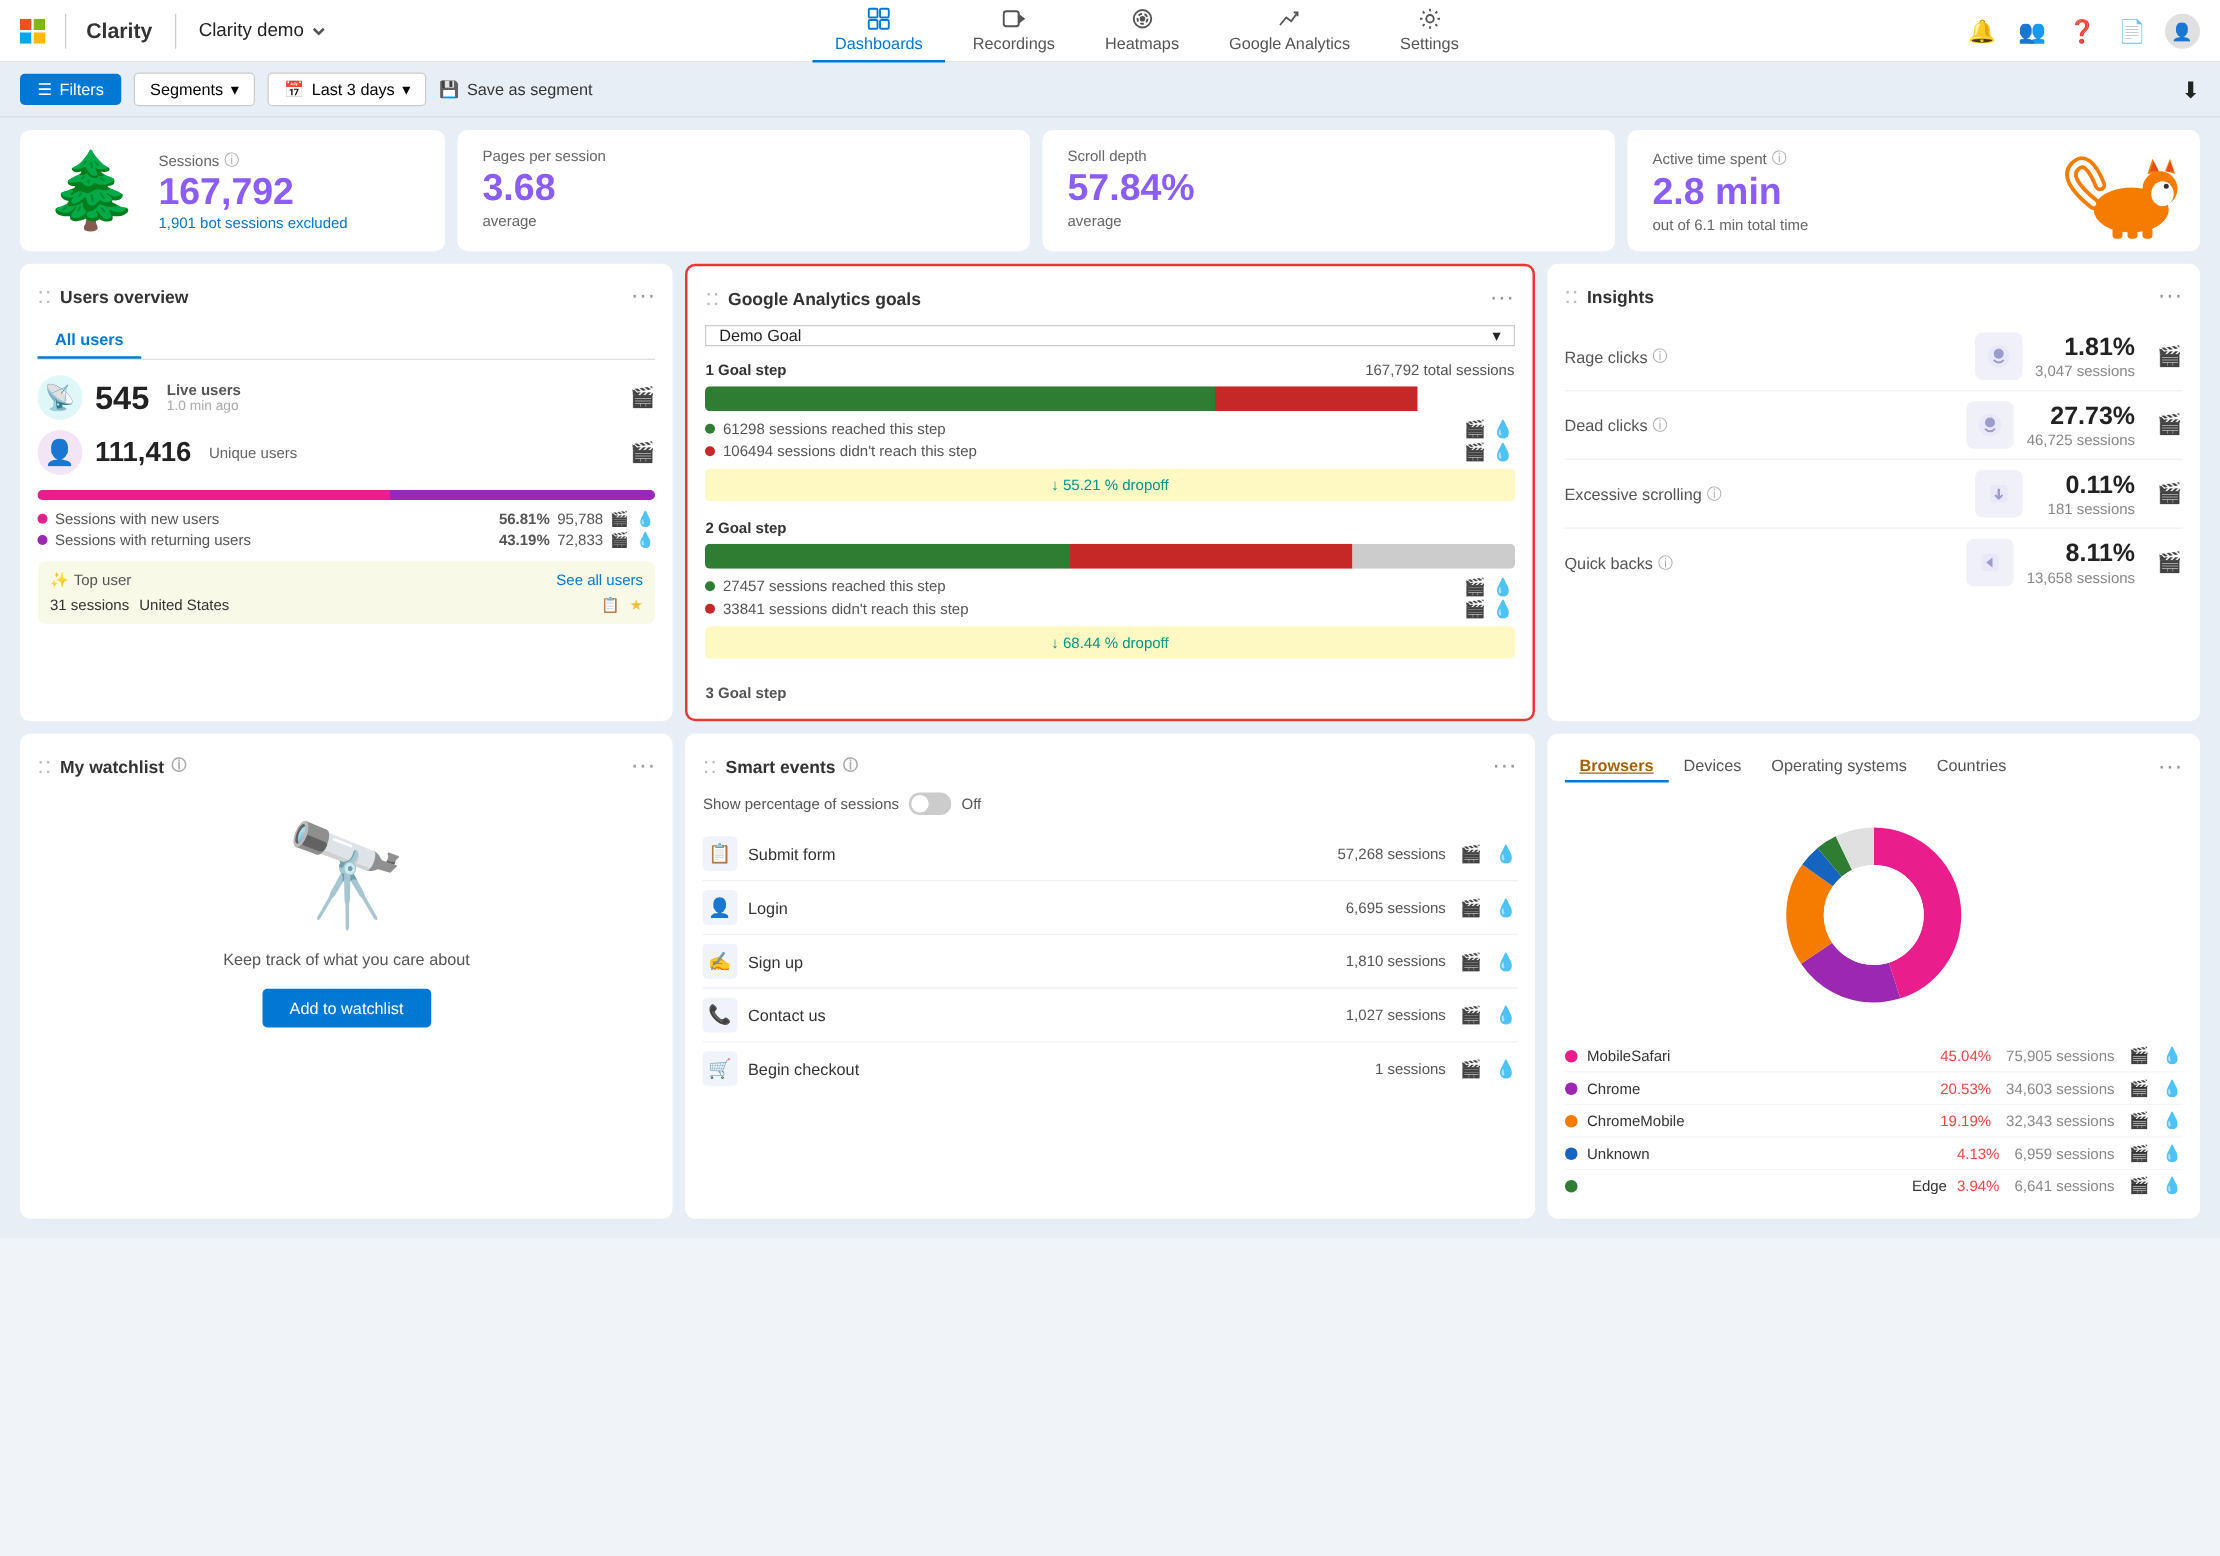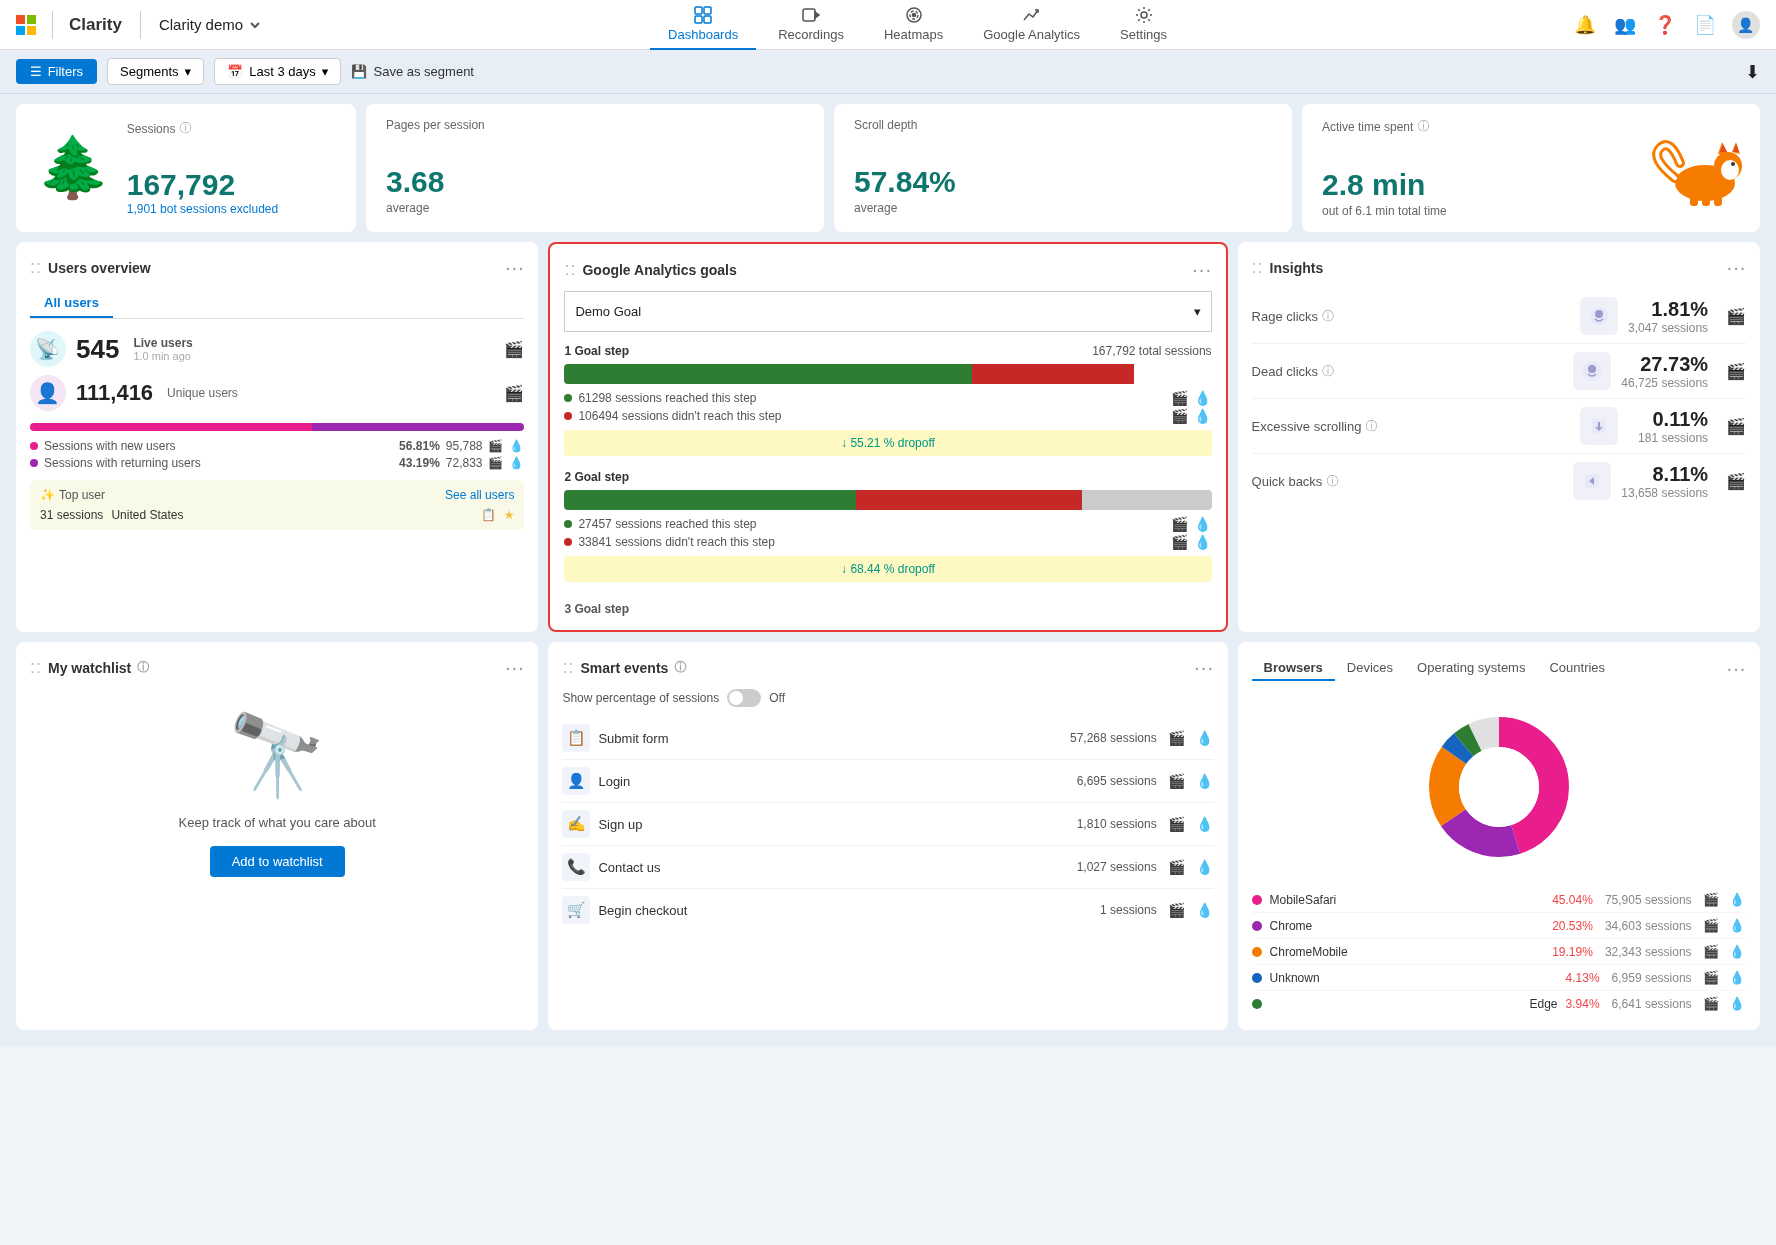--- a/index.html
+++ b/index.html
@@ -56,21 +56,21 @@
       flex: 1;
       margin-right: 10px;
       display: flex;
       flex-direction: column;
       gap: 2px;
       min-width: 0;
     }
     .stat-card:last-child { margin-right: 0; }
     .stat-label { font-size: 12px; color: #666; display: flex; align-items: center; gap: 4px; }
     .stat-value { font-size: 30px; font-weight: 700; color: #1a1a2e; }
-    .stat-value.blue { color: #0f766e; margin-top: 31px; }
+    .stat-value.blue { color: #8b5cf6; }
     .stat-sub { font-size: 12px; color: #0078d4; }
     .stat-avg { font-size: 12px; color: #666; }
 
     
     .main-grid {
       background: #e8eef6;
       padding: 10px 16px;
       display: grid;
       grid-template-columns: 1fr 1.3fr 1fr;
       gap: 10px;
@@ -105,21 +105,21 @@
     .dot-pink { background: #e91e8c; }
     .dot-purple { background: #9c27b0; }
 
     .top-user-section { background: #f9f9e8; border-radius: 6px; padding: 8px 10px; margin-top: 10px; }
     .top-user-header { display: flex; justify-content: space-between; align-items: center; margin-bottom: 6px; }
     .top-user-label { font-size: 12px; color: #555; display: flex; align-items: center; gap: 4px; }
     .see-all-link { font-size: 12px; color: #0078d4; cursor: pointer; }
     .top-user-row { display: flex; align-items: center; gap: 8px; font-size: 12px; color: #333; }
 
     
-    .ga-dropdown { border: 1px solid #ccc; border-radius: 0; padding: 12px 10px; display: flex; align-items: center; justify-content: space-between; margin-bottom: 12px; cursor: pointer; font-size: 13px; }
+    .ga-dropdown { border: 1px solid #ccc; border-radius: 0; padding: 0 10px; display: flex; align-items: center; justify-content: space-between; margin-bottom: 12px; cursor: pointer; font-size: 13px; }
     .goal-step { margin-bottom: 14px; }
     .goal-step-header { display: flex; justify-content: space-between; font-size: 12px; color: #555; margin-bottom: 6px; }
     .goal-step-title { font-weight: 600; color: #333; }
     .goal-bar { height: 20px; border-radius: 4px; overflow: hidden; display: flex; margin-bottom: 6px; }
     .goal-bar-green { background: #2e7d32; height: 100%; }
     .goal-bar-red { background: #c62828; height: 100%; }
     .goal-bar-gray { background: #ccc; height: 100%; }
     .goal-detail { font-size: 12px; color: #555; display: flex; align-items: center; gap: 6px; margin: 2px 0; }
     .dropoff-banner { background: #fef9c3; border-radius: 4px; padding: 6px 10px; font-size: 12px; color: #009688; text-align: center; margin-top: 6px; }
 
@@ -151,21 +151,21 @@
     .toggle-knob { width: 14px; height: 14px; background: #fff; border-radius: 50%; position: absolute; top: 2px; left: 2px; }
     .smart-event-row { display: flex; align-items: center; gap: 8px; padding: 7px 0; border-bottom: 1px solid #f0f0f0; }
     .smart-event-row:last-child { border-bottom: none; }
     .smart-event-icon { width: 28px; height: 28px; background: #f0f4fa; border-radius: 4px; display: flex; align-items: center; justify-content: center; font-size: 15px; }
     .smart-event-name { flex: 1; font-size: 13px; color: #333; }
     .smart-event-sessions { font-size: 12px; color: #555; }
 
     
     .tabs-row { display: flex; gap: 0; }
     .browser-tab { padding: 4px 12px; cursor: pointer; font-size: 13px; color: #555; border-bottom: 2px solid transparent; }
-    .browser-tab.active { color: #404040; border-bottom: 2px solid #0078d4; font-weight: 600; }
+    .browser-tab.active { color: #a16207; border-bottom: 2px solid #0078d4; font-weight: 600; text-decoration: underline; }
     .donut-container { display: flex; justify-content: center; padding: 16px 0; }
     .browser-list { margin-top: 4px; }
     .browser-row { display: flex; align-items: center; gap: 8px; padding: 5px 0; font-size: 12px; color: #333; border-bottom: 1px solid #f5f5f5; }
     .browser-row:last-child { border-bottom: none; text-align: right; }
     .browser-dot { width: 10px; height: 10px; border-radius: 50%; flex-shrink: 0; }
     .browser-name { flex: 1; }
     .browser-pct { color: #ef4444; margin-right: 4px; }
     .browser-sessions { color: #888; }
 
     

